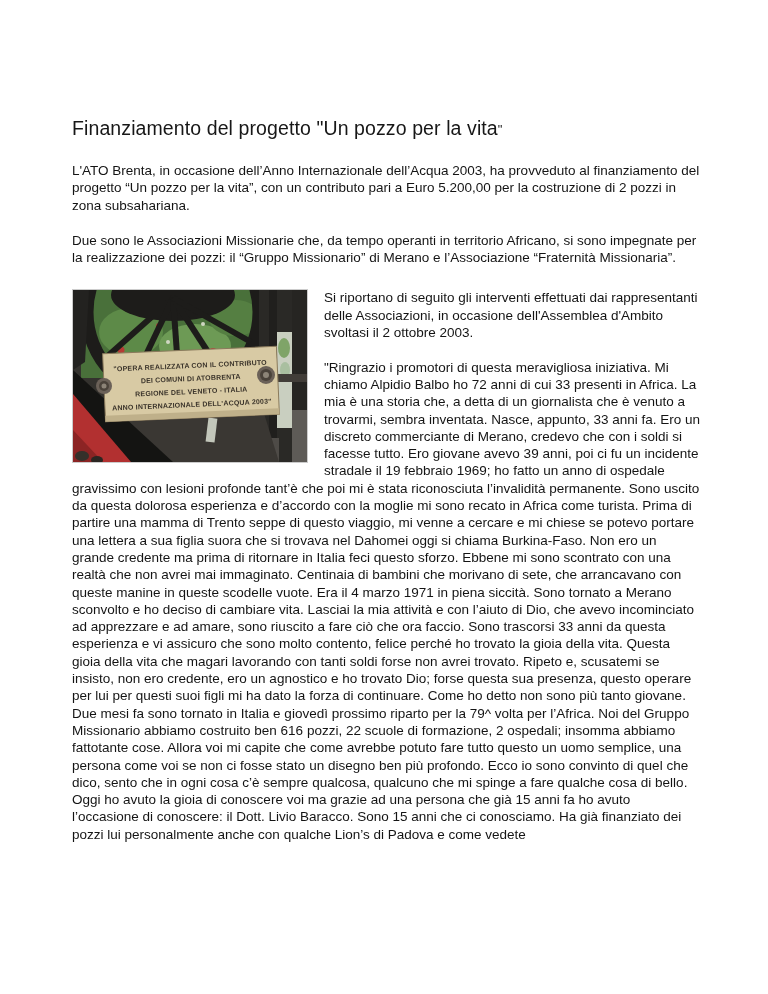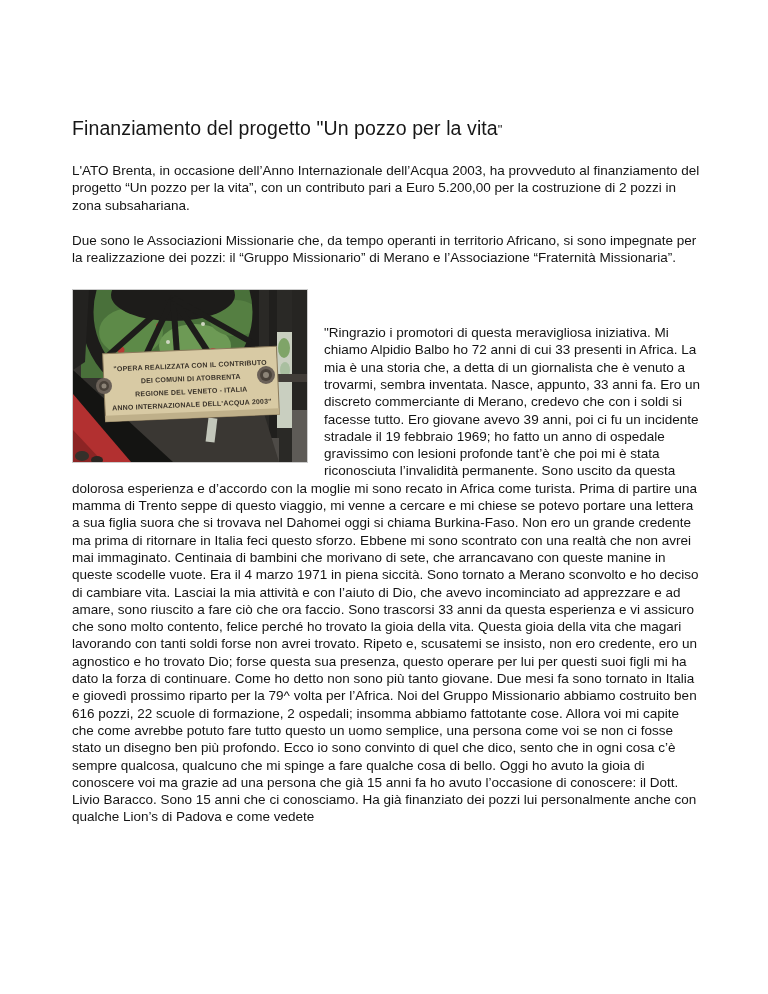--- a/index.html
+++ b/index.html
@@ -135,19 +135,19 @@
               <circle r="2.5" fill="#8d8478"></circle>
           </g>
           <g transform="translate(193,85)">
             <circle r="9" fill="#6b6158"></circle>
               <circle r="6" fill="#4a423a"></circle>
               <circle r="3" fill="#8d8478"></circle>
           </g>
         </svg>
       </div>
 
-      <p class="para"><br>
+      <p class="para"><span>Si riportano di seguito gli interventi effettuati dai rappresentanti delle Associazioni, in occasione dell'Assemblea d'Ambito svoltasi il 2 ottobre 2003.</span><br>
       <br>
       <span>"Ringrazio i promotori di questa meravigliosa iniziativa. Mi chiamo Alpidio Balbo ho 72 anni di cui 33 presenti in Africa. La mia è una storia che, a detta di un giornalista che è venuto a trovarmi, sembra inventata. Nasce, appunto, 33 anni fa. Ero un discreto commerciante di Merano, credevo che con i soldi si facesse tutto. Ero giovane avevo 39 anni, poi ci fu un incidente stradale il 19 febbraio 1969; ho fatto un anno di ospedale gravissimo con lesioni profonde tant’è che poi mi è stata riconosciuta l’invalidità permanente. Sono uscito da questa dolorosa esperienza e d’accordo con la moglie mi sono recato in Africa come turista. Prima di partire una mamma di Trento seppe di questo viaggio, mi venne a cercare e mi chiese se potevo portare una lettera a sua figlia suora che si trovava nel Dahomei oggi si chiama Burkina-Faso. Non ero un grande credente ma prima di ritornare in Italia feci questo sforzo. Ebbene mi sono scontrato con una realtà che non avrei mai immaginato. Centinaia di bambini che morivano di sete, che arrancavano con queste manine in queste scodelle vuote. Era il 4 marzo 1971 in piena siccità. Sono tornato a Merano sconvolto e ho deciso di cambiare vita. Lasciai la mia attività e con l’aiuto di Dio, che avevo incominciato ad apprezzare e ad amare, sono riuscito a fare ciò che ora faccio. Sono trascorsi 33 anni da questa esperienza e vi assicuro che sono molto contento, felice perché ho trovato la gioia della vita. Questa gioia della vita che magari lavorando con tanti soldi forse non avrei trovato. Ripeto e, scusatemi se insisto, non ero credente, ero un agnostico e ho trovato Dio; forse questa sua presenza, questo operare per lui per questi suoi figli mi ha dato la forza di continuare. Come ho detto non sono più tanto giovane. Due mesi fa sono tornato in Italia e giovedì prossimo riparto per la 79^ volta per l’Africa. Noi del Gruppo Missionario abbiamo costruito ben 616 pozzi, 22 scuole di formazione, 2 ospedali; insomma abbiamo fattotante cose. Allora voi mi capite che come avrebbe potuto fare tutto questo un uomo semplice, una persona come voi se non ci fosse stato un disegno ben più profondo. Ecco io sono convinto di quel che dico, sento che in ogni cosa c’è sempre qualcosa, qualcuno che mi spinge a fare qualche cosa di bello. Oggi ho avuto la gioia di conoscere voi ma grazie ad una persona che già 15 anni fa ho avuto l’occasione di conoscere: il Dott. Livio Baracco. Sono 15 anni che ci conosciamo. Ha già finanziato dei pozzi lui personalmente anche con qualche Lion’s di Padova e come vedete</span></p>
 
     </div>
   </div>
 </div>
 
 </body></html>

